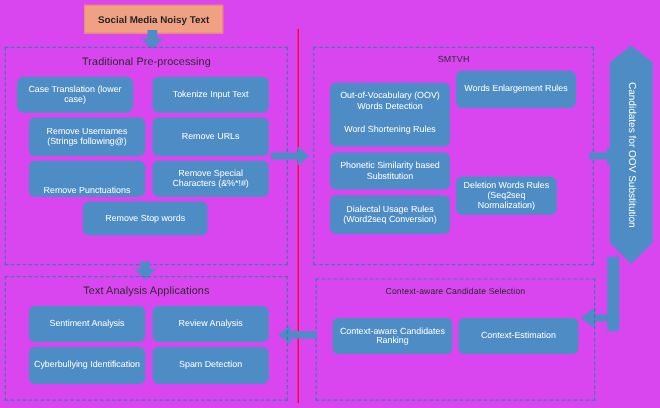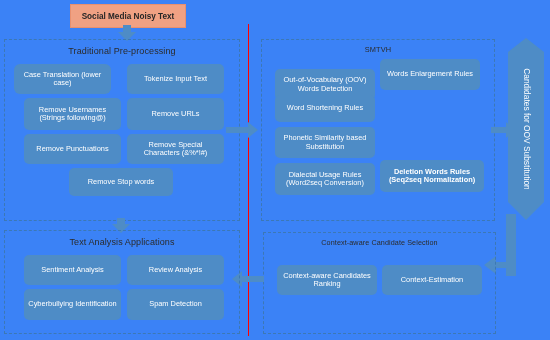--- a/index.html
+++ b/index.html
@@ -1,18 +1,18 @@
 <!DOCTYPE html>
 <html><head>
 <meta charset="utf-8">
 <style>
   html,body{margin:0;padding:0;background:#ffffff;}
   body{width:550px;height:340px;overflow:hidden;
        font-family:"Liberation Sans","DejaVu Sans",sans-serif;}
-  #canvas{position:relative;width:550px;height:340px;background:#3b82f6;}
+  #canvas{position:relative;width:550px;height:340px;background:#d946ef;}
 
   .panel{position:absolute;border:1.6px dashed #3C78B4;background:transparent;}
   .panel-title{position:absolute;left:0;right:0;text-align:center;
                font-size:8.6px;color:#2b2b2b;letter-spacing:.1px;}
 
   .node{position:absolute;background:#4E8CC6;border-radius:5px;
         color:#ffffff;display:flex;align-items:center;justify-content:center;
         text-align:center;line-height:1.12;padding:1px 3px;box-sizing:border-box;
         font-size:7.4px;}
   .node span{display:block;width:100%;}
@@ -51,21 +51,21 @@
       <span>Tokenize Input Text</span>
     </div>
 
     <div class="node" style="left:19px;top:58px;width:97px;height:32px;">
       <span>Remove Usernames (Strings following@)</span>
     </div>
     <div class="node" style="left:122px;top:58px;width:97px;height:32px;">
       <span>Remove URLs</span>
     </div>
 
-    <div class="node" style="left:19px;top:94px;width:97px;height:30px;">
+    <div class="node" style="left:19px;top:94px;width:97px;height:30px;align-items:flex-end;">
       <span>Remove Punctuations</span>
     </div>
     <div class="node" style="left:122px;top:94px;width:97px;height:30px;">
       <span>Remove Special Characters (&amp;%*!#)</span>
     </div>
 
     <div class="node" style="left:64px;top:128px;width:104px;height:28px;">
       <span>Remove Stop words</span>
     </div>
   </div>
@@ -92,21 +92,21 @@
       <span>Word Shortening Rules</span>
     </div>
 
     <div class="node" style="left:13px;top:87px;width:100px;height:31px;">
       <span>Phonetic Similarity based Substitution</span>
     </div>
 
     <div class="node" style="left:13px;top:123px;width:100px;height:32px;">
       <span>Dialectal Usage Rules (Word2seq Conversion)</span>
     </div>
-    <div class="node" style="left:118px;top:120px;width:104px;height:32px;font-weight:bold;">
+    <div class="node" style="left:118px;top:107px;width:84px;height:32px;">
       <span>Deletion Words Rules (Seq2seq Normalization)</span>
     </div>
   </div>
 
   <svg class="arrow-svg" style="left:491px;top:122px;width:24px;height:16px;" viewBox="0 0 24 16">
     <polygon points="0,5 15,5 15,0 24,8 15,16 15,11 0,11" fill="#4E8CC6"></polygon>
   </svg>
 
   <svg class="banner" style="left:508px;top:38px;width:36px;height:182px;" viewBox="0 0 36 182">
     <polygon points="18,0 36,14 36,164 18,182 0,164 0,14" fill="#4E8CC6"></polygon>

